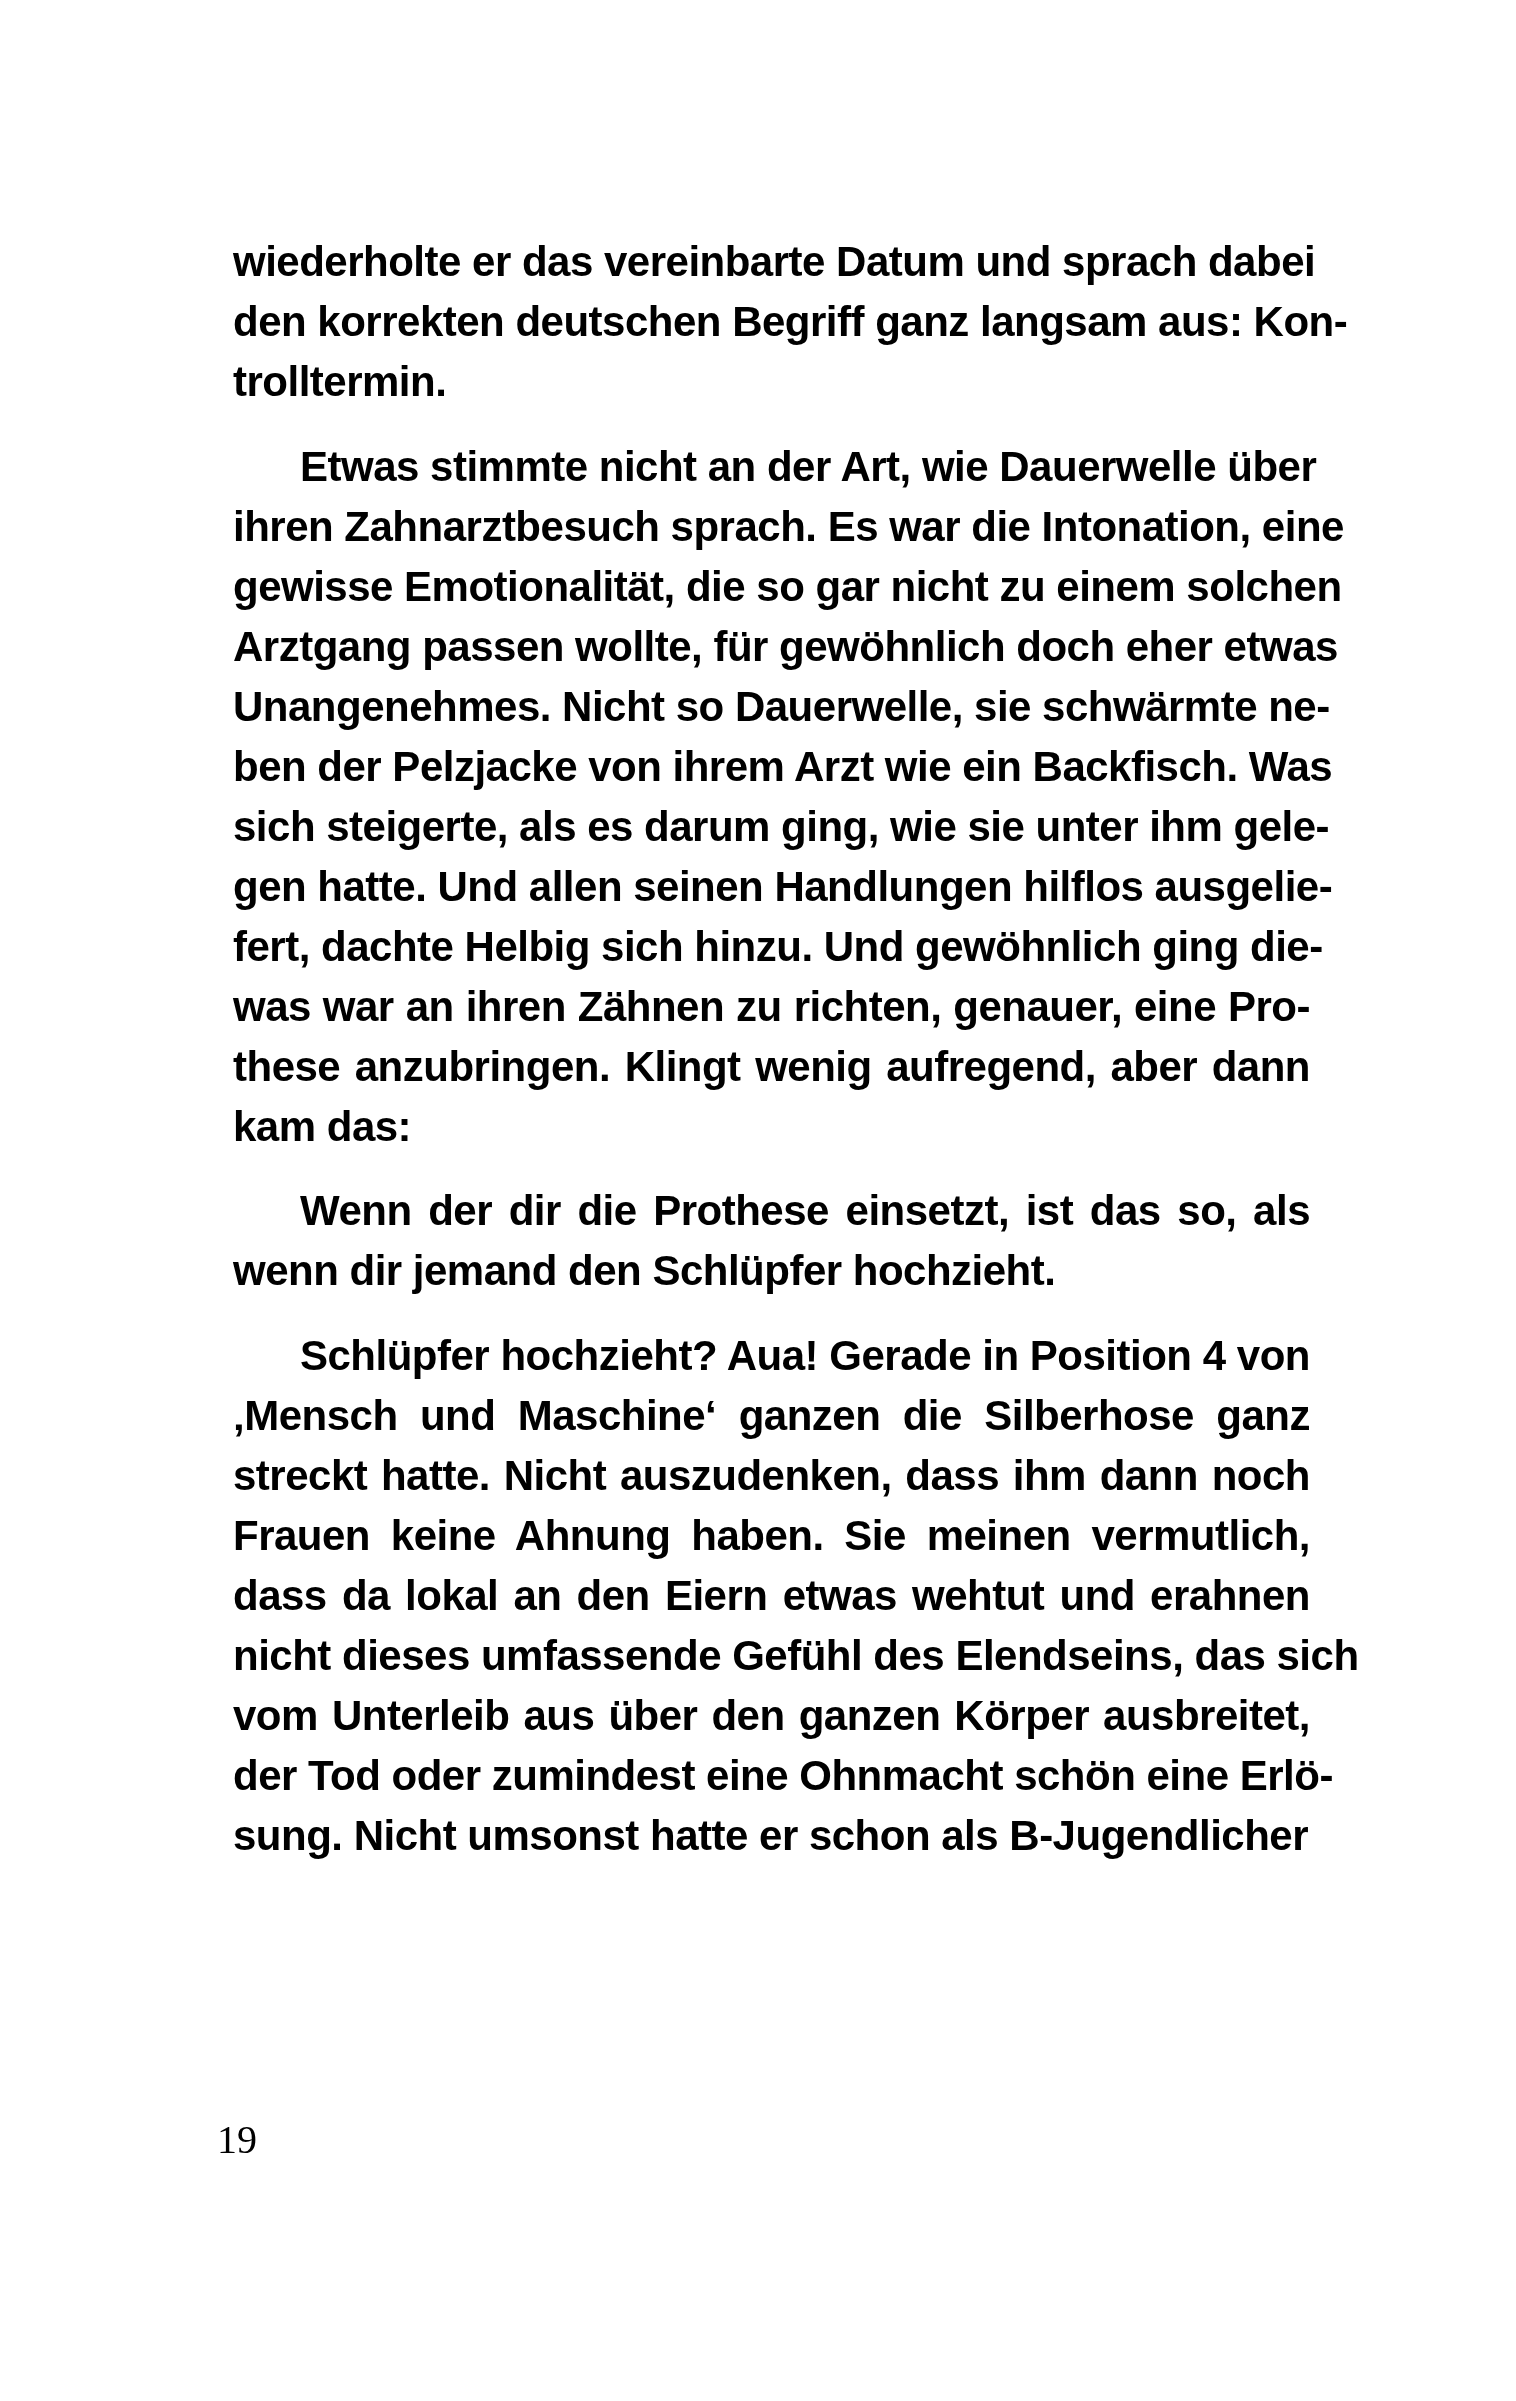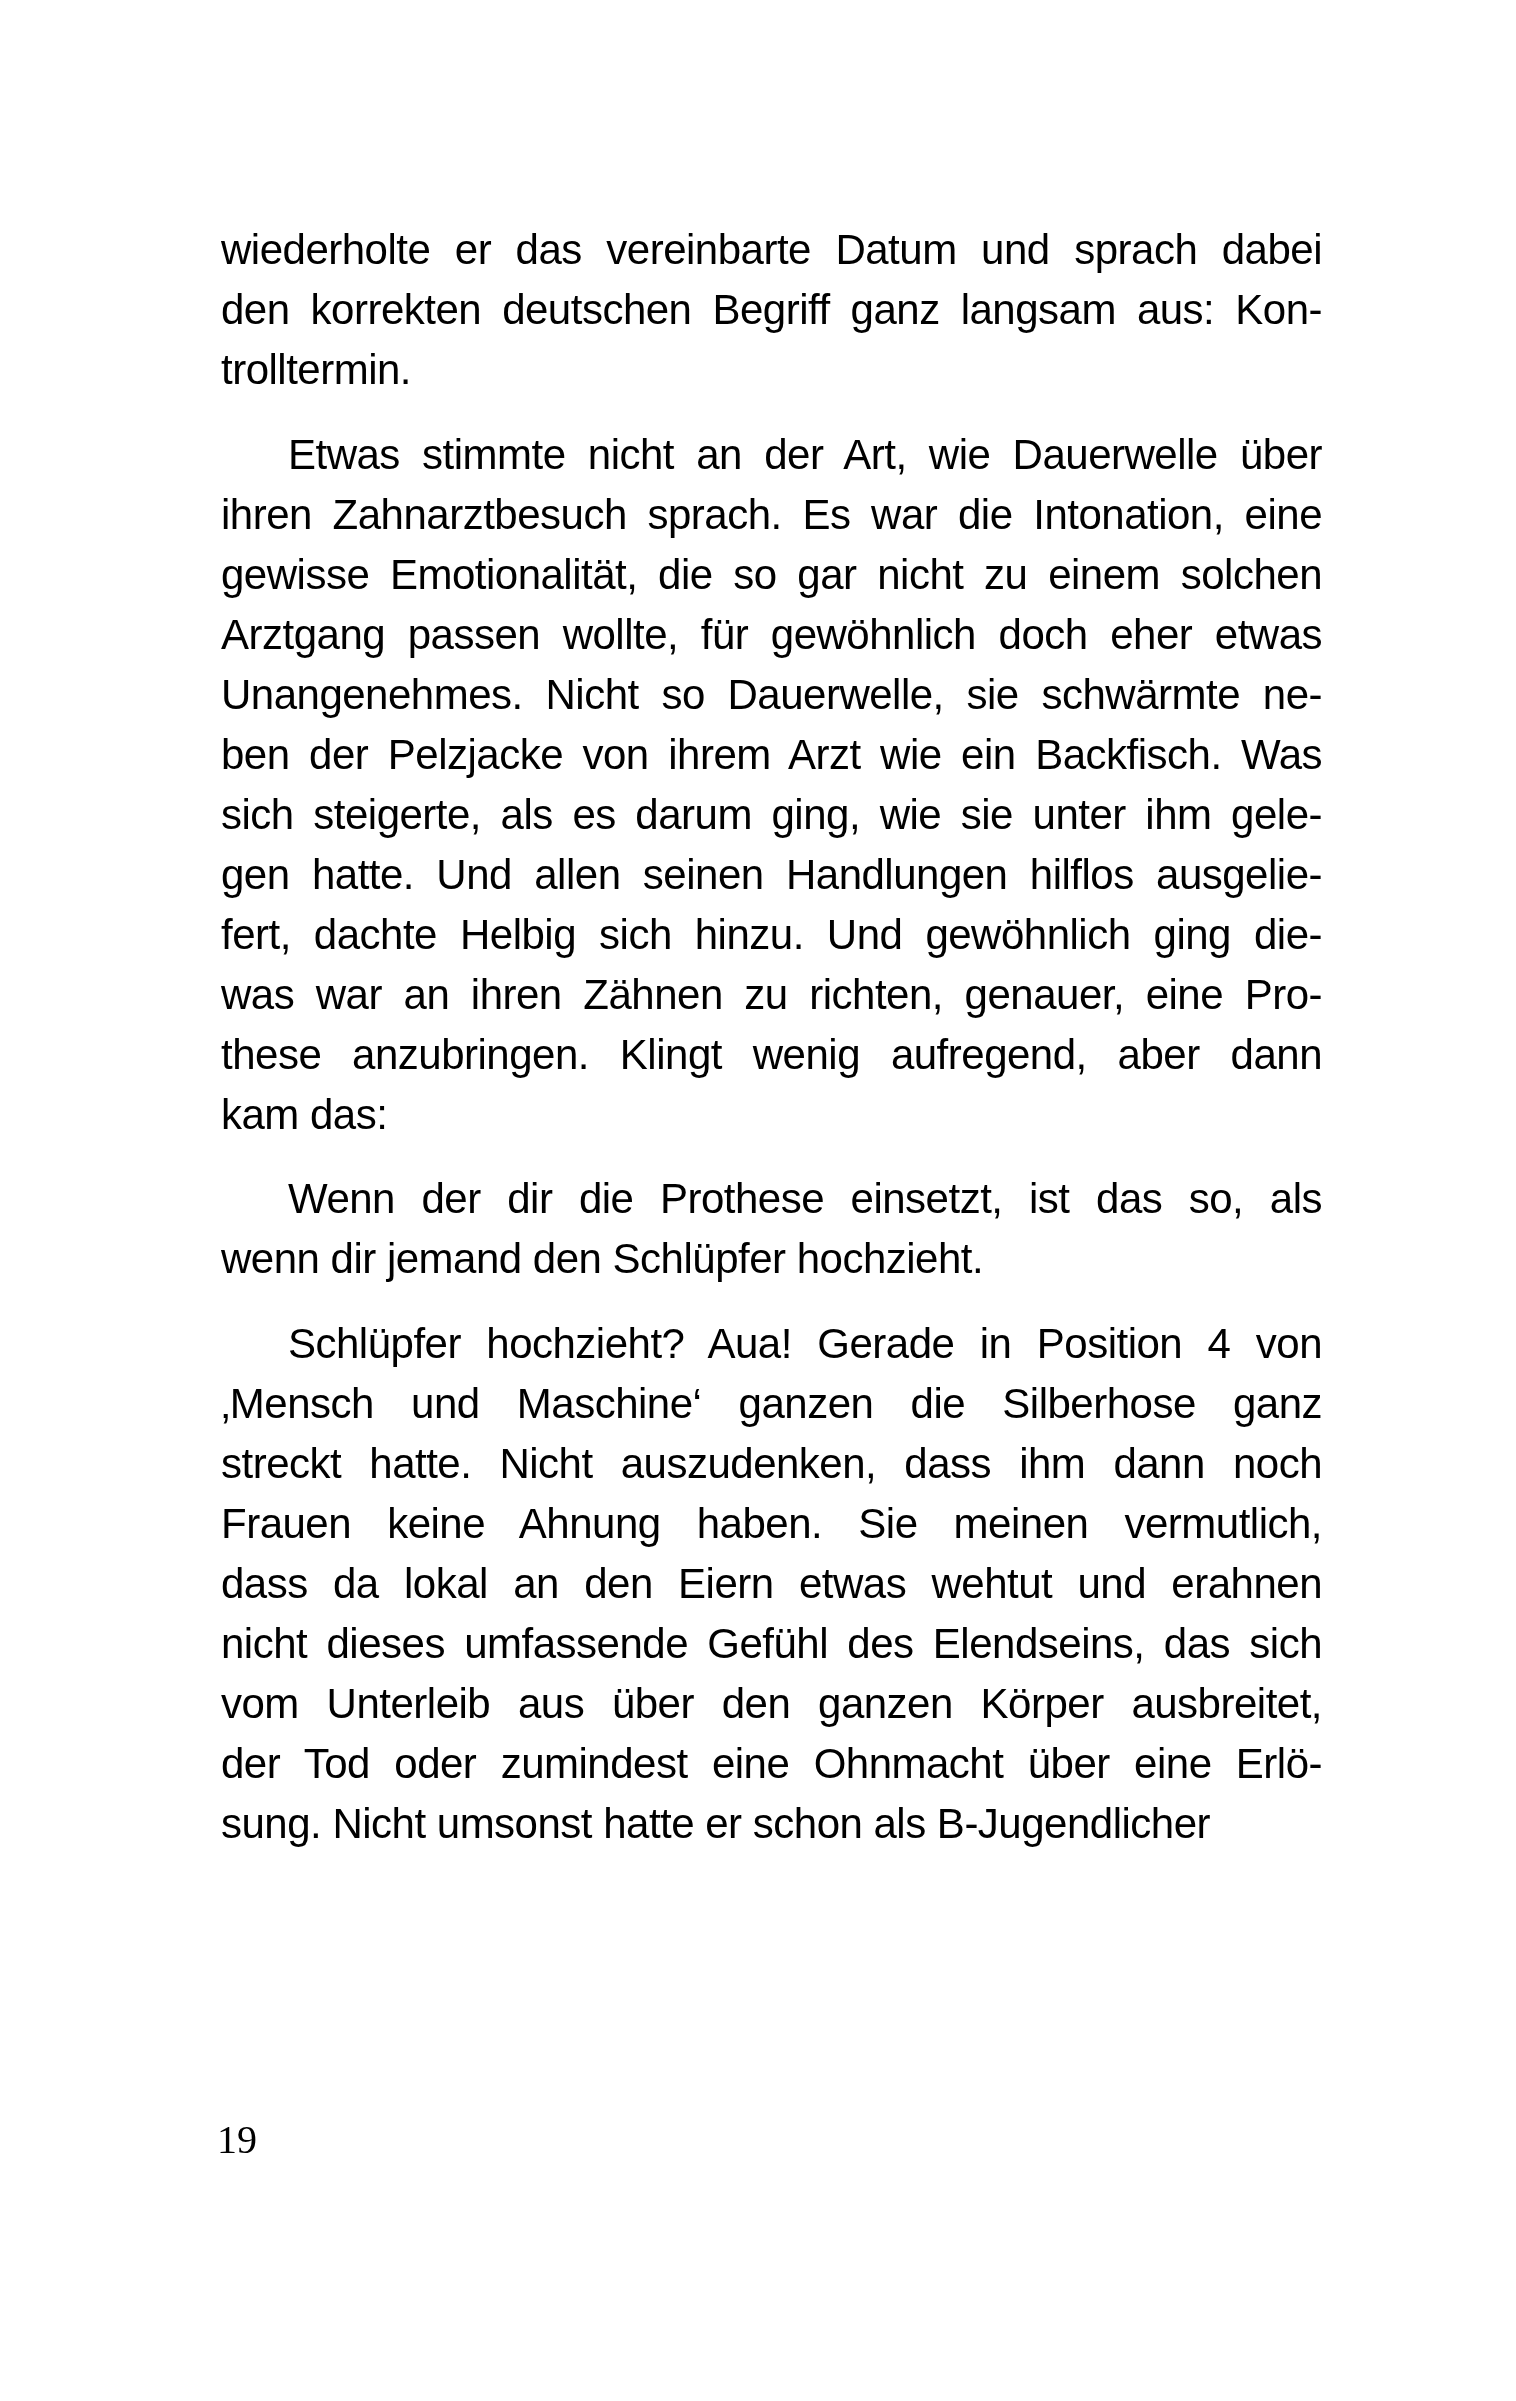--- a/index.html
+++ b/index.html
@@ -23,21 +23,21 @@
     left: 217px;
     top: 216px;
     width: 1109px;
     font-family: "Liberation Sans", "DejaVu Sans", sans-serif;
     font-size: 42px;
     line-height: 60px;
     letter-spacing: -0.5px;
     color: #000000;
     font-stretch: condensed;
   }
-  .paragraph { margin: 4px; }
+  .paragraph { margin: 16px; font-weight: bold; }
   .paragraph + .paragraph { margin-top: 24.6px; }
   .line {
     text-align: justify;
     text-align-last: justify;
     white-space: nowrap;
     overflow: visible;
   }
   .line.last {
     text-align-last: left;
   }
@@ -86,19 +86,19 @@
         <div class="line last">wenn dir jemand den Schlüpfer hochzieht.</div>
       </div>
       <div class="paragraph">
         <div class="line indent">Schlüpfer hochzieht? Aua! Gerade in Position 4 von</div>
         <div class="line">‚Mensch und Maschine‘ ganzen die Silberhose ganz</div>
         <div class="line">streckt hatte. Nicht auszudenken, dass ihm dann noch</div>
         <div class="line">Frauen keine Ahnung haben. Sie meinen vermutlich,</div>
         <div class="line">dass da lokal an den Eiern etwas wehtut und erahnen</div>
         <div class="line">nicht dieses umfassende Gefühl des Elendseins, das sich</div>
         <div class="line">vom Unterleib aus über den ganzen Körper ausbreitet,</div>
-        <div class="line">der Tod oder zumindest eine Ohnmacht über eine Erlö-</div>
+        <div class="line">der Tod oder zumindest eine Ohnmacht schön eine Erlö-</div>
         <div class="line last">sung. Nicht umsonst hatte er schon als B-Jugendlicher</div>
       </div>
     </div>
   <div class="page-number">19</div>
 </div>
 
 
 </body></html>

